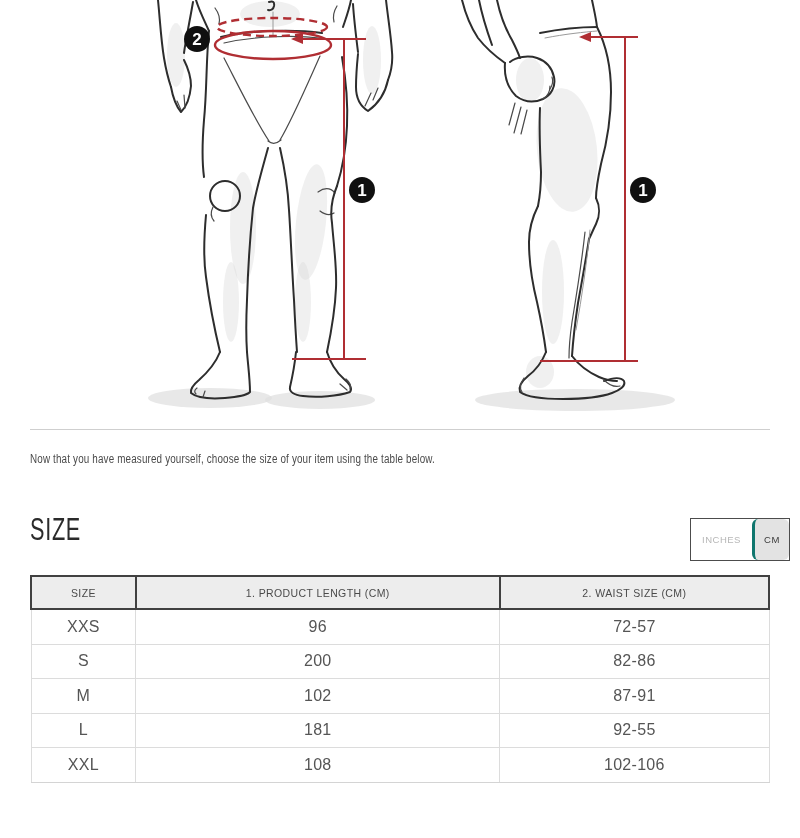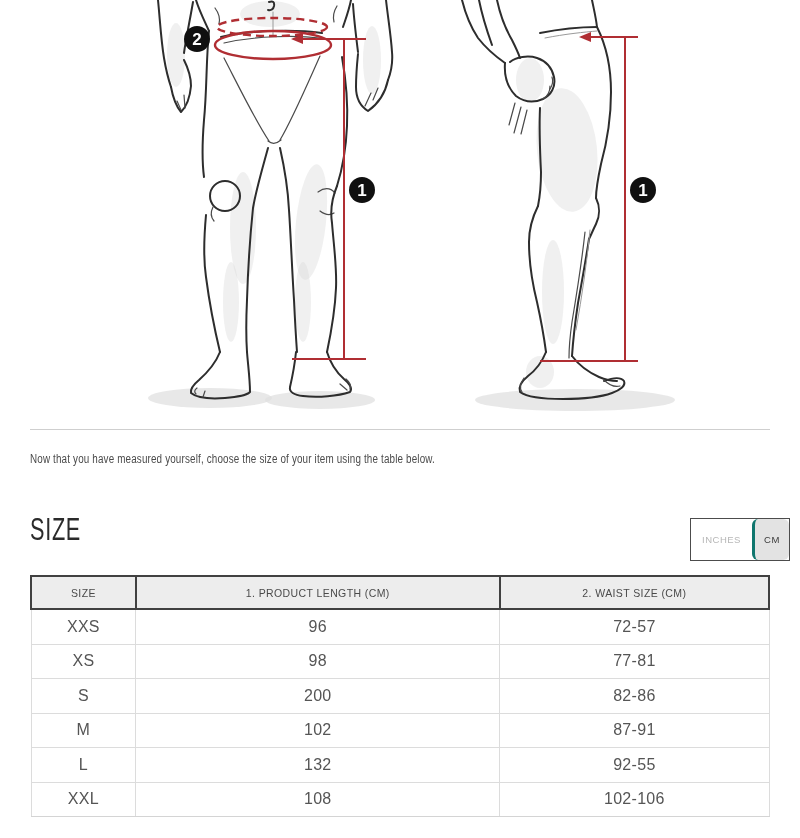--- a/index.html
+++ b/index.html
@@ -208,37 +208,32 @@
         <th>2. WAIST SIZE (CM)</th>
       </tr>
     </thead>
     <tbody>
       <tr>
         <td>XXS</td>
         <td>96</td>
         <td>72-57</td>
       </tr>
       <tr>
-        <td>XS</td>
-        <td>98</td>
-        <td>77-81</td>
-      </tr>
-      <tr>
         <td>S</td>
         <td>200</td>
         <td>82-86</td>
       </tr>
       <tr>
         <td>M</td>
         <td>102</td>
         <td>87-91</td>
       </tr>
       <tr>
         <td>L</td>
-        <td>132</td>
+        <td>181</td>
         <td>92-55</td>
       </tr>
       <tr>
         <td>XXL</td>
         <td>108</td>
         <td>102-106</td>
       </tr>
     </tbody>
   </table>
 

